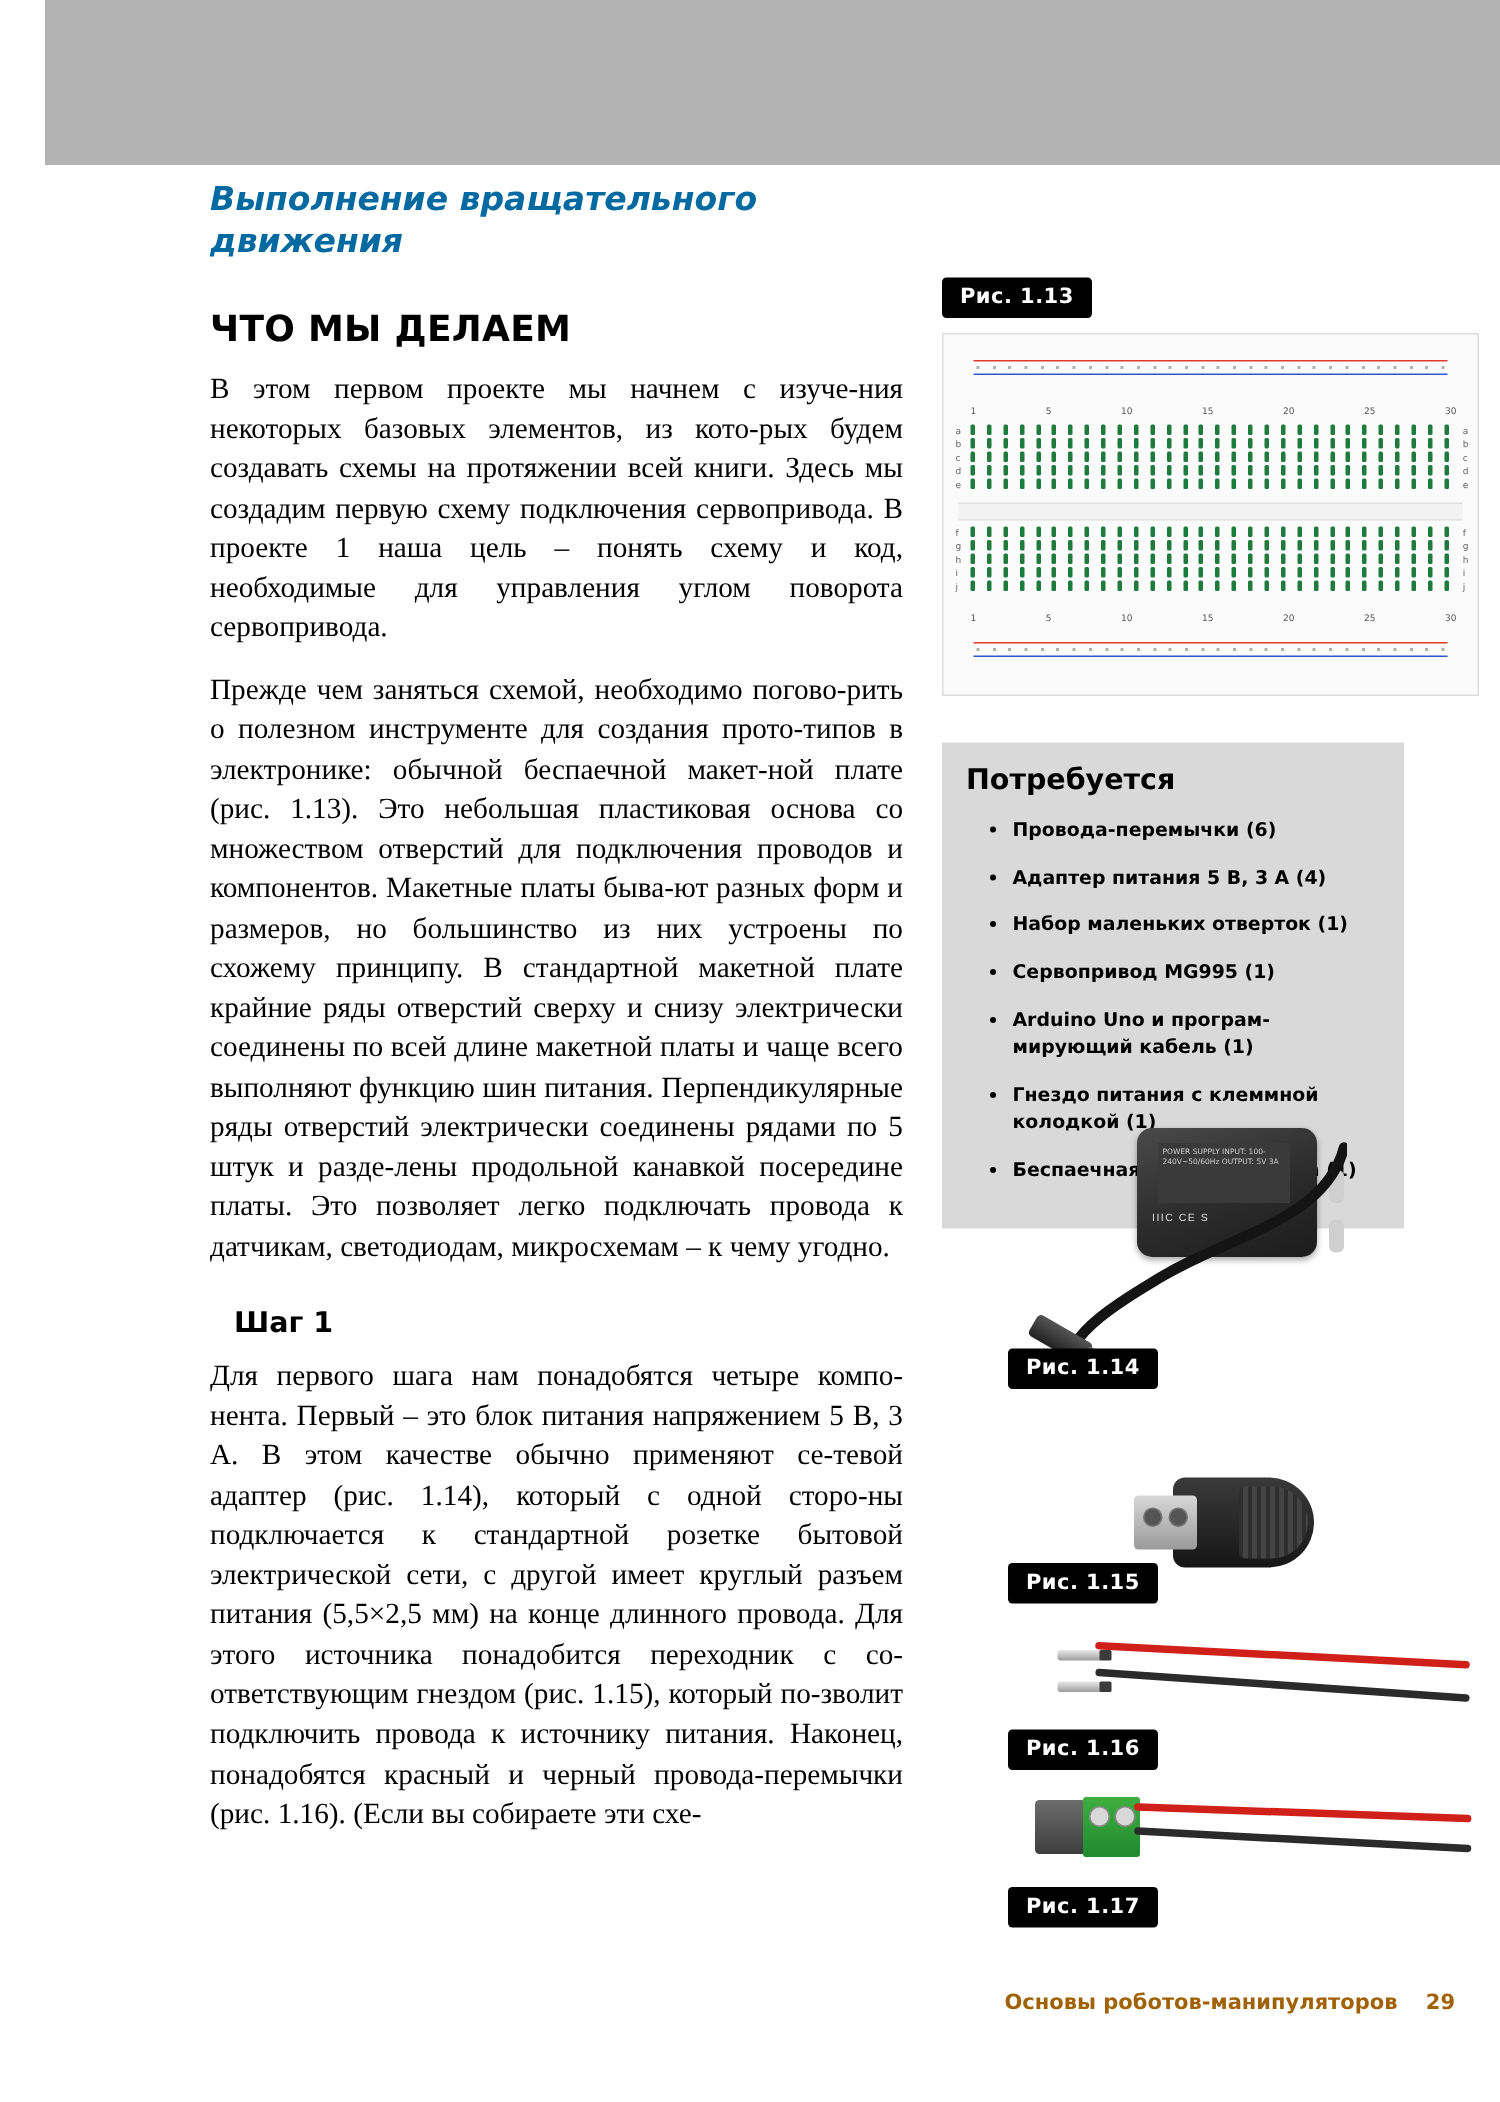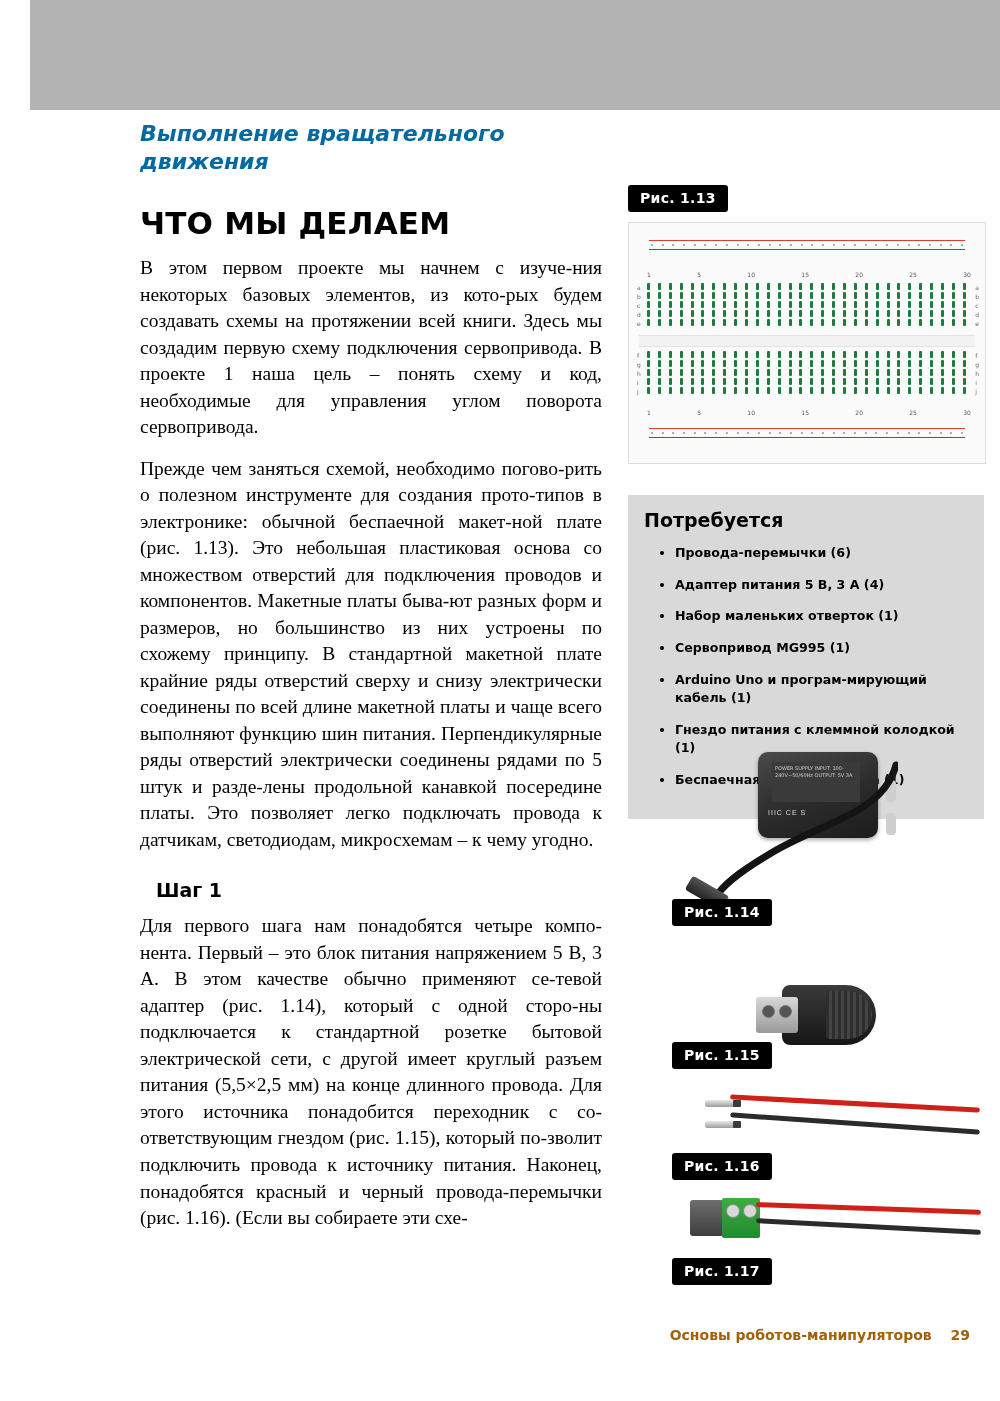--- a/index.html
+++ b/index.html
@@ -46,21 +46,21 @@
     font-style: italic;
     font-weight: bold;
     font-size: 22px;
     line-height: 1.25;
     color: #0369a1;
     margin: 0 0 30px 0;
   }
   .sec-head {
     font-family: "DejaVu Sans", sans-serif;
     font-weight: bold;
-    font-size: 31px;
+    font-size: 24px;
     color: #000;
     margin: 0 0 14px 0;
     letter-spacing: 0.2px;
   }
   .step-head {
     font-family: "DejaVu Sans", sans-serif;
     font-weight: bold;
     font-size: 19px;
     color: #000;
     margin: 26px 0 12px 16px;
@@ -174,21 +174,21 @@
     height: 10px;
     background: #f2f2f2;
     border-top: 1px solid #e2e2e2;
     border-bottom: 1px solid #e2e2e2;
   }
   
   .req-box {
     position: absolute;
     left: 628px;
     top: 495px;
-    width: 356px;
+    width: 308px;
     background: #d9d9d9;
     padding: 14px 16px 16px 16px;
     box-sizing: border-box;
   }
   .req-title {
     font-family: "DejaVu Sans", sans-serif;
     font-weight: bold;
     font-size: 19px;
     margin: 0 0 10px 0;
     color: #000;

